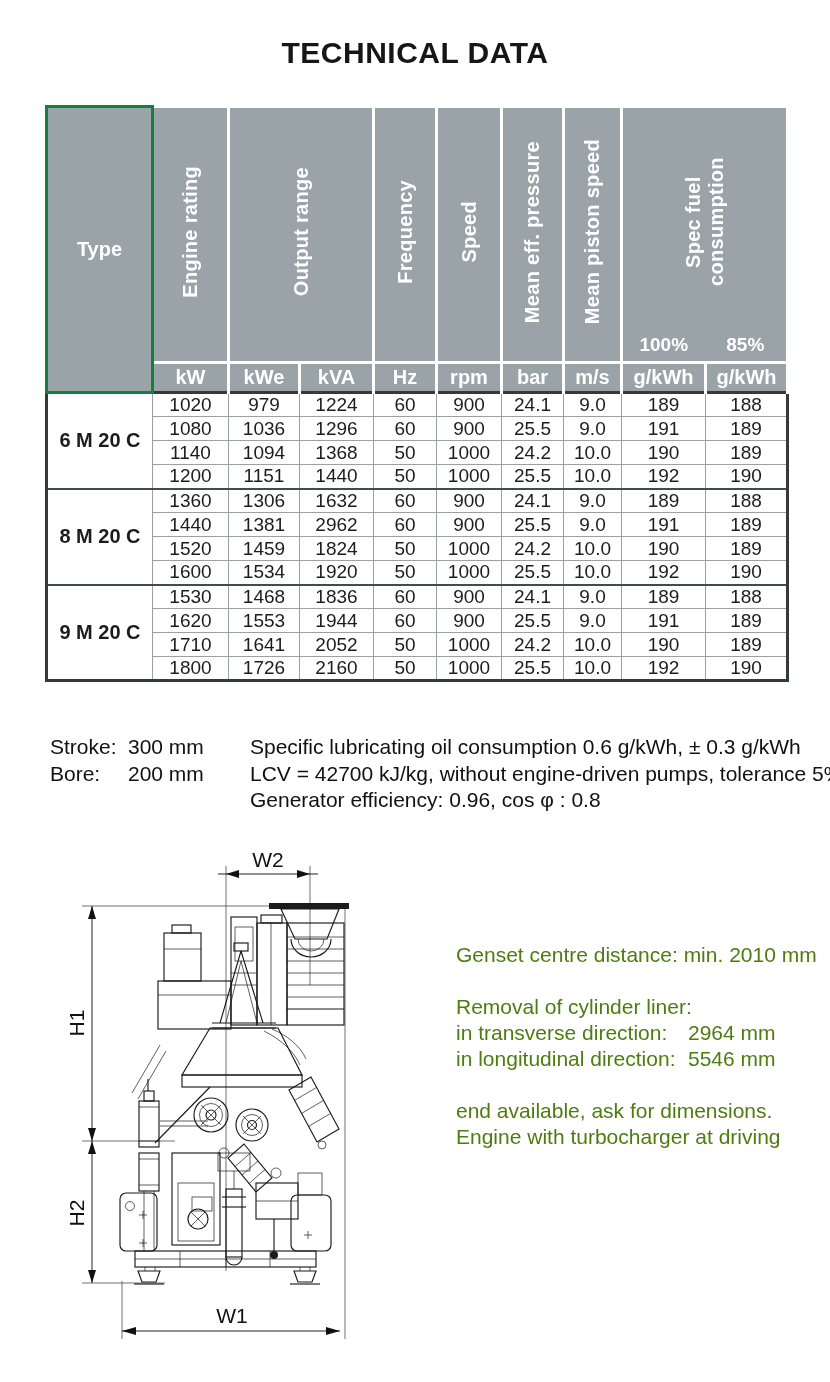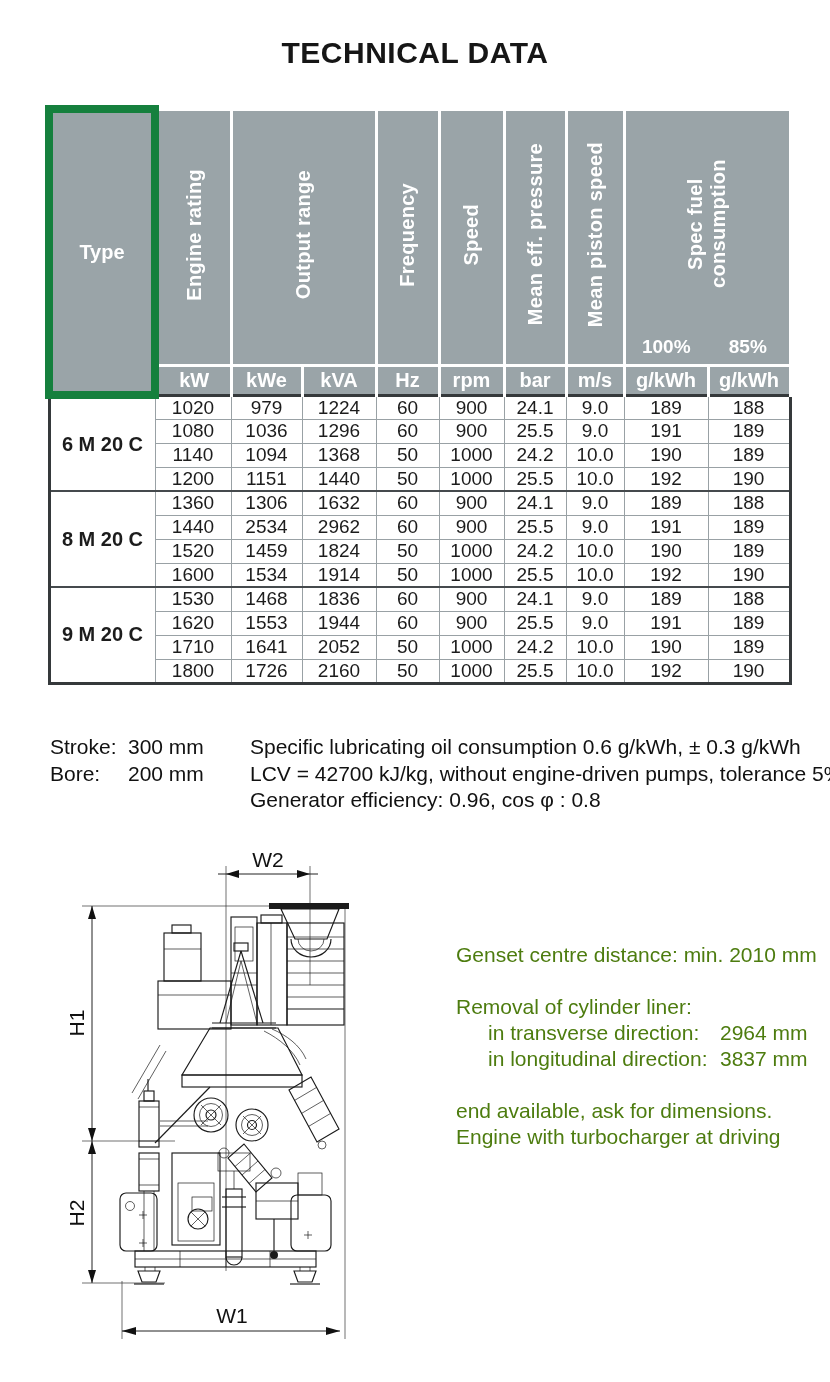--- a/index.html
+++ b/index.html
@@ -14,21 +14,21 @@
          font-size:30px;font-weight:bold;letter-spacing:.5px;color:#161616;}
 
   
   table.tech{position:absolute;left:45px;top:105px;width:741px;border-collapse:collapse;
              table-layout:fixed;}
   table.tech th,table.tech td{overflow:hidden;}
   th.band,th.unit,th.type{background:var(--header-bg);color:var(--header-text);
       font-weight:bold;text-align:center;vertical-align:middle;}
   th.band{height:256px;border:3px solid #fff;font-size:20px;}
   th.unit{height:30px;border:3px solid #fff;border-bottom:none;font-size:20px;}
-  th.type{border:8px solid #15803d;font-size:20px;}
+  th.type{border:3px solid #15803d;font-size:20px;}
   .vert{writing-mode:vertical-rl;transform:rotate(180deg);display:inline-block;
         line-height:1.15;max-height:240px;letter-spacing:.3px;}
   th.spec{position:relative;}
   th.spec .vert{max-height:130px;}
   .spec-wrap{display:flex;flex-direction:column;height:250px;align-items:center;}
   .spec-top{flex:1;display:flex;align-items:center;justify-content:center;width:100%;}
   .sub{display:flex;width:100%;padding-bottom:4px;}
   .sub span{flex:1;text-align:center;font-size:19px;}
 
   tbody{border:3px solid var(--dark-border);}
@@ -52,21 +52,21 @@
   .dim{fill:none;stroke:#222;stroke-width:1;}
   .ext{fill:none;stroke:#333;stroke-width:.7;}
   .arr{fill:#111;stroke:none;}
   .dimtext{font-size:21px;fill:#111;}
   .solid{fill:#1b1b1b;stroke:none;}
 
   
   .info{position:absolute;left:456px;top:942px;font-size:21px;line-height:26px;color:#4d7c0f;}
   .info .blk{margin-bottom:26px;}
   .liner-row{display:flex;}
-  .liner-row .lbl{width:232px;margin-left:32px;}
+  .liner-row .lbl{width:232px;}
 </style>
 </head>
 <body>
 
 <div class="page">
 
   <div class="title">TECHNICAL DATA</div>
 
   <table class="tech">
     <colgroup>
@@ -179,21 +179,21 @@
           <td>1632</td>
           <td>60</td>
           <td>900</td>
           <td>24.1</td>
           <td>9.0</td>
           <td>189</td>
           <td>188</td>
         </tr>
         <tr>
           <td>1440</td>
-          <td>2534</td>
+          <td>1381</td>
           <td>2962</td>
           <td>60</td>
           <td>900</td>
           <td>25.5</td>
           <td>9.0</td>
           <td>191</td>
           <td>189</td>
         </tr>
         <tr>
           <td>1520</td>
@@ -202,21 +202,21 @@
           <td>50</td>
           <td>1000</td>
           <td>24.2</td>
           <td>10.0</td>
           <td>190</td>
           <td>189</td>
         </tr>
         <tr>
           <td>1600</td>
           <td>1534</td>
-          <td>1914</td>
+          <td>1920</td>
           <td>50</td>
           <td>1000</td>
           <td>25.5</td>
           <td>10.0</td>
           <td>192</td>
           <td>190</td>
         </tr>
         <tr class="group-start">
           <td class="type-cell" rowspan="4">9 M 20 C</td>
           <td>1530</td>
@@ -436,21 +436,21 @@
   <div class="info">
     <p class="blk">Genset centre distance: min. 2010 mm</p>
     <div class="blk">
       <p>Removal of cylinder liner:</p>
       <div class="liner-row">
         <span class="lbl">in transverse direction:</span>
         <span>2964 mm</span>
       </div>
       <div class="liner-row">
         <span class="lbl">in longitudinal direction:</span>
-        <span>3837 mm</span>
+        <span>5546 mm</span>
       </div>
     </div>
     <div class="blk">
       <p>end available, ask for dimensions.</p>
       <p>Engine with turbocharger at driving</p>
     </div>
   </div>
 
 </div>
 

